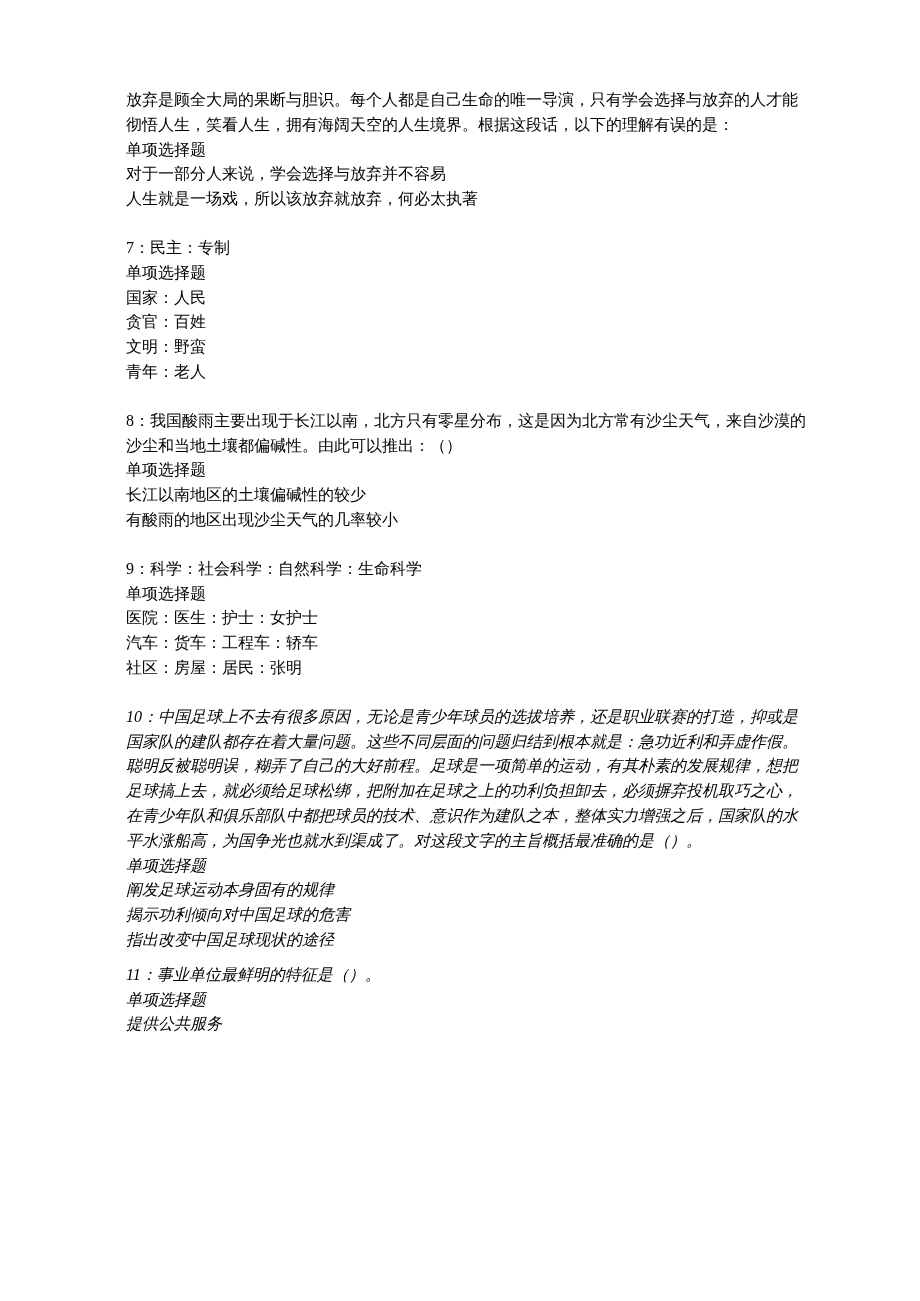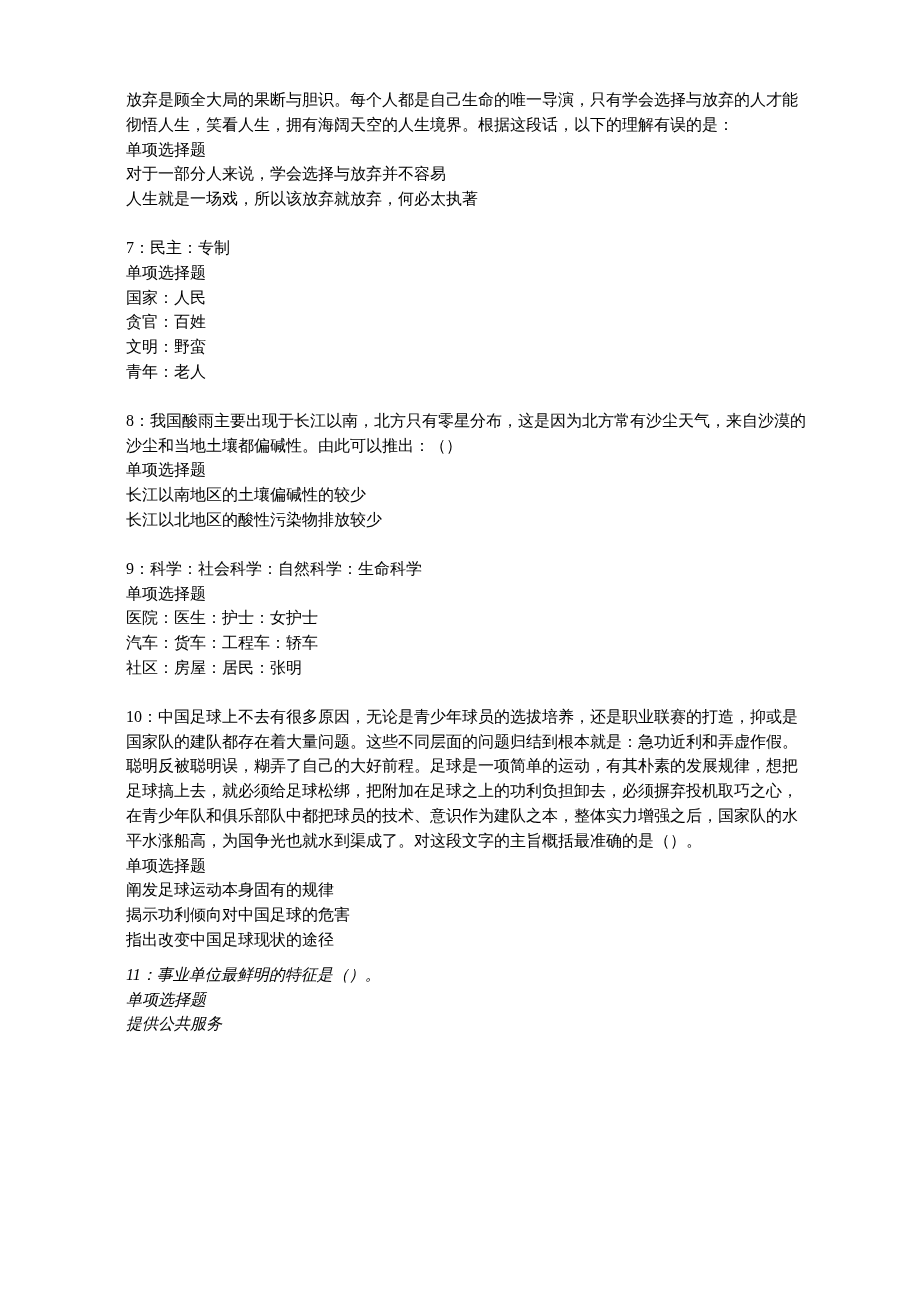--- a/index.html
+++ b/index.html
@@ -19,20 +19,21 @@
     margin-left: 6px;
   }
   .block {
     margin-bottom: 24px;
   }
   .line {
     display: block;
   }
   .tight {
     margin-bottom: 0;
+    font-style: italic;
   }
 </style>
 </head>
 <body>
 
 <div class="page">
 
   <div class="block">
     <span class="line">放弃是顾全大局的果断与胆识。每个人都是自己生命的唯一导演，只有学会选择与放弃的人才能</span>
     <span class="line">彻悟人生，笑看人生，拥有海阔天空的人生境界。根据这段话，以下的理解有误的是：</span>
@@ -48,21 +49,21 @@
     <span class="line">贪官：百姓</span>
     <span class="line">文明：野蛮</span>
     <span class="line">青年：老人</span>
   </div>
 
   <div class="block">
     <span class="line">8：我国酸雨主要出现于长江以南，北方只有零星分布，这是因为北方常有沙尘天气，来自沙漠的</span>
     <span class="line">沙尘和当地土壤都偏碱性。由此可以推出：（）</span>
     <span class="line">单项选择题</span>
     <span class="line">长江以南地区的土壤偏碱性的较少</span>
-    <span class="line">长江以北地区的酸性污染物排放较少</span>
+    <span class="line">有酸雨的地区出现沙尘天气的几率较小</span>
   </div>
 
   <div class="block">
     <span class="line">9：科学：社会科学：自然科学：生命科学</span>
     <span class="line">单项选择题</span>
     <span class="line">医院：医生：护士：女护士</span>
     <span class="line">汽车：货车：工程车：轿车</span>
     <span class="line">社区：房屋：居民：张明</span>
   </div>
 

